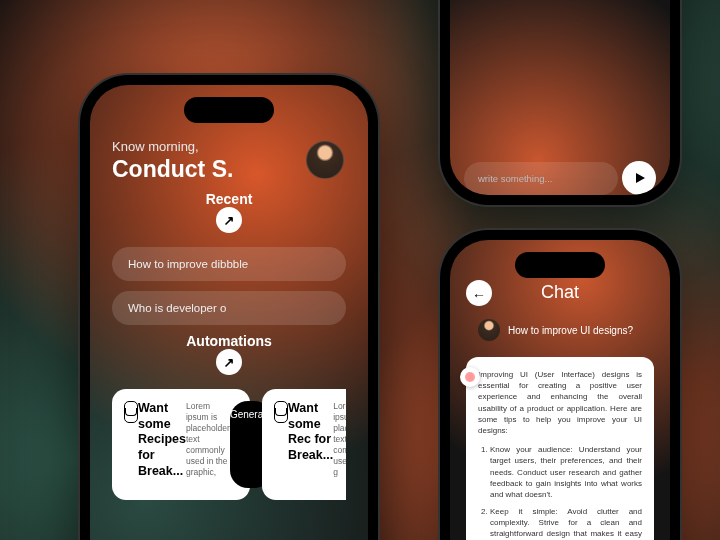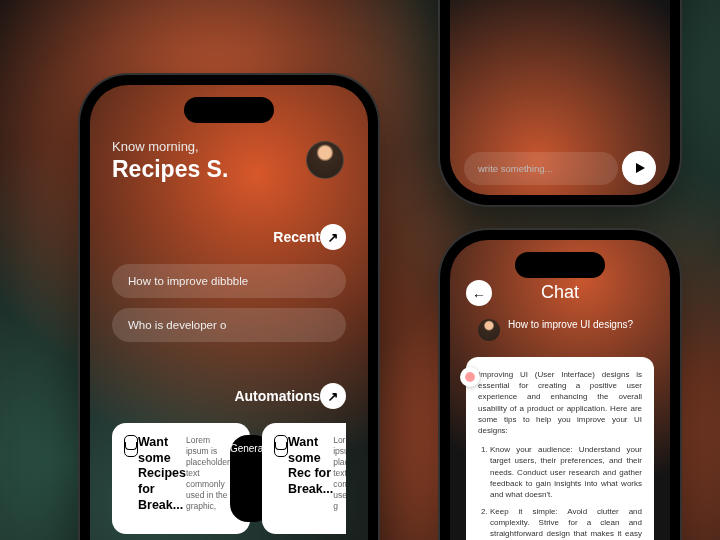--- a/index.html
+++ b/index.html
@@ -37,21 +37,21 @@
 .phone-a { left: 80px; top: 75px; width: 298px; height: 615px; }
 .pa-content { padding: 54px 22px 0; color: #fff; }
 .greeting { font-size: 13px; color: #e8e8e8; font-weight: 400; }
 .username { font-size: 23px; font-weight: 700; margin-top: 2px; }
 .avatar-main {
   position: absolute; right: 24px; top: 56px;
   width: 38px; height: 38px; border-radius: 50%;
   background: radial-gradient(circle at 50% 30%, #f4c299 20%, #3a2a1f 28%, #2a1f18 100%);
   border: 1px solid rgba(255,255,255,0.15);
 }
-.section-row { display: flex; align-items: center; justify-content: flex-end; margin-top: 41px; }
+.section-row { display: flex; align-items: center; justify-content: flex-start; margin-top: 8px; flex-direction: column; }
 .section-title { font-size: 14px; font-weight: 600; }
 .circle-btn {
   width: 26px; height: 26px; border-radius: 50%; background: #fff;
   display: flex; align-items: center; justify-content: center;
   font-size: 13px; color: #000; font-weight: 700;
 }
 .chip-row { display: flex; gap: 10px; margin-top: 14px; overflow: hidden; flex-direction: column; }
 .chip {
   padding: 11px 16px; border-radius: 22px;
   background: rgba(255,255,255,0.14);
@@ -68,39 +68,39 @@
   display: flex; align-items: center; justify-content: center; margin-bottom: 10px;
 }
 .card-icon::after { content: ""; width: 10px; height: 7px; border: 1.4px solid #000; border-top: none; border-radius: 0 0 4px 4px; }
 .card-title { font-size: 12.5px; font-weight: 700; line-height: 1.25; margin-bottom: 5px; }
 .card-desc { font-size: 8.5px; color: #666; line-height: 1.3; margin-bottom: 10px; }
 .card-btn { background: #000; color: #fff; font-size: 10px; padding: 8px 0; border-radius: 18px; text-align: center; font-weight: 500; }
 
 .phone-b { right: 40px; top: -155px; width: 240px; height: 360px; }
 .phone-b .screen { background: radial-gradient(circle at 40% 90%, #c8562f 0%, transparent 60%), #141414; }
 .input-row {
-  position: absolute; bottom: 10px; left: 14px; right: 14px;
+  position: absolute; bottom: 0; left: 14px; right: 14px;
   display: flex; gap: 4px; align-items: center;
 }
 .input-pill {
   flex: 1; padding: 11px 14px; border-radius: 22px;
   background: rgba(255,255,255,0.11); font-size: 9.5px; color: #bbb;
 }
 .send-btn {
   width: 34px; height: 34px; border-radius: 50%; background: #fff;
   display: flex; align-items: center; justify-content: center;
 }
 .send-icon { width:0;height:0;border-left:9px solid #000;border-top:5px solid transparent;border-bottom:5px solid transparent; transform: translateX(1px); }
 
 .phone-c { right: 40px; top: 230px; width: 240px; height: 420px; }
 .phone-c .screen { background: radial-gradient(circle at 60% 10%, #c8562f 0%, transparent 55%), #141414; }
 .pc-header { display: flex; align-items: center; justify-content: center; padding: 42px 16px 0; position: relative; }
 .back-btn { position: absolute; left: 16px; width: 26px; height: 26px; border-radius: 50%; background: #fff; display:flex;align-items:center;justify-content:center;font-size:14px;color:#000; }
 .pc-title { color: #fff; font-size: 18px; font-weight: 400; }
-.pc-query { display: flex; gap: 8px; padding: 16px 0 10px; margin-left: 28px; }
+.pc-query { display: flex; align-items: center; gap: 8px; padding: 16px 28px 10px; }
 .pc-avatar { width: 22px; height: 22px; border-radius: 50%; background: radial-gradient(circle at 50% 30%, #f4c299 20%, #3a2a1f 28%, #2a1f18 100%); }
 .pc-query-text { font-size: 10px; color: #fff; }
 .pc-response {
   margin: 6px 16px 0; background: #fff; border-radius: 12px; padding: 12px;
   font-size: 8px; color: #333; line-height: 1.4; text-align: justify;
   position: relative;
 }
 .ai-badge {
   position: absolute; left: -6px; top: 10px; width: 20px; height: 20px;
   border-radius: 50%; background: #fff; box-shadow: 0 1px 4px rgba(0,0,0,0.25);
@@ -111,21 +111,21 @@
 .pc-response li { margin-bottom: 6px; }
 </style>
 </head>
 <body>
 
 <div class="phone phone-a">
   <div class="screen">
     <div class="notch"></div>
     <div class="pa-content">
       <div class="greeting">Know morning,</div>
-      <div class="username">Recipes S.</div>
+      <div class="username">Conduct S.</div>
       <div class="avatar-main"></div>
 
       <div class="section-row">
         <div class="section-title">Recent</div>
         <div class="circle-btn">
             <span>↗</span>
           </div>
       </div>
       <div class="chip-row">
         <div class="chip">How to improve dibbble</div>

